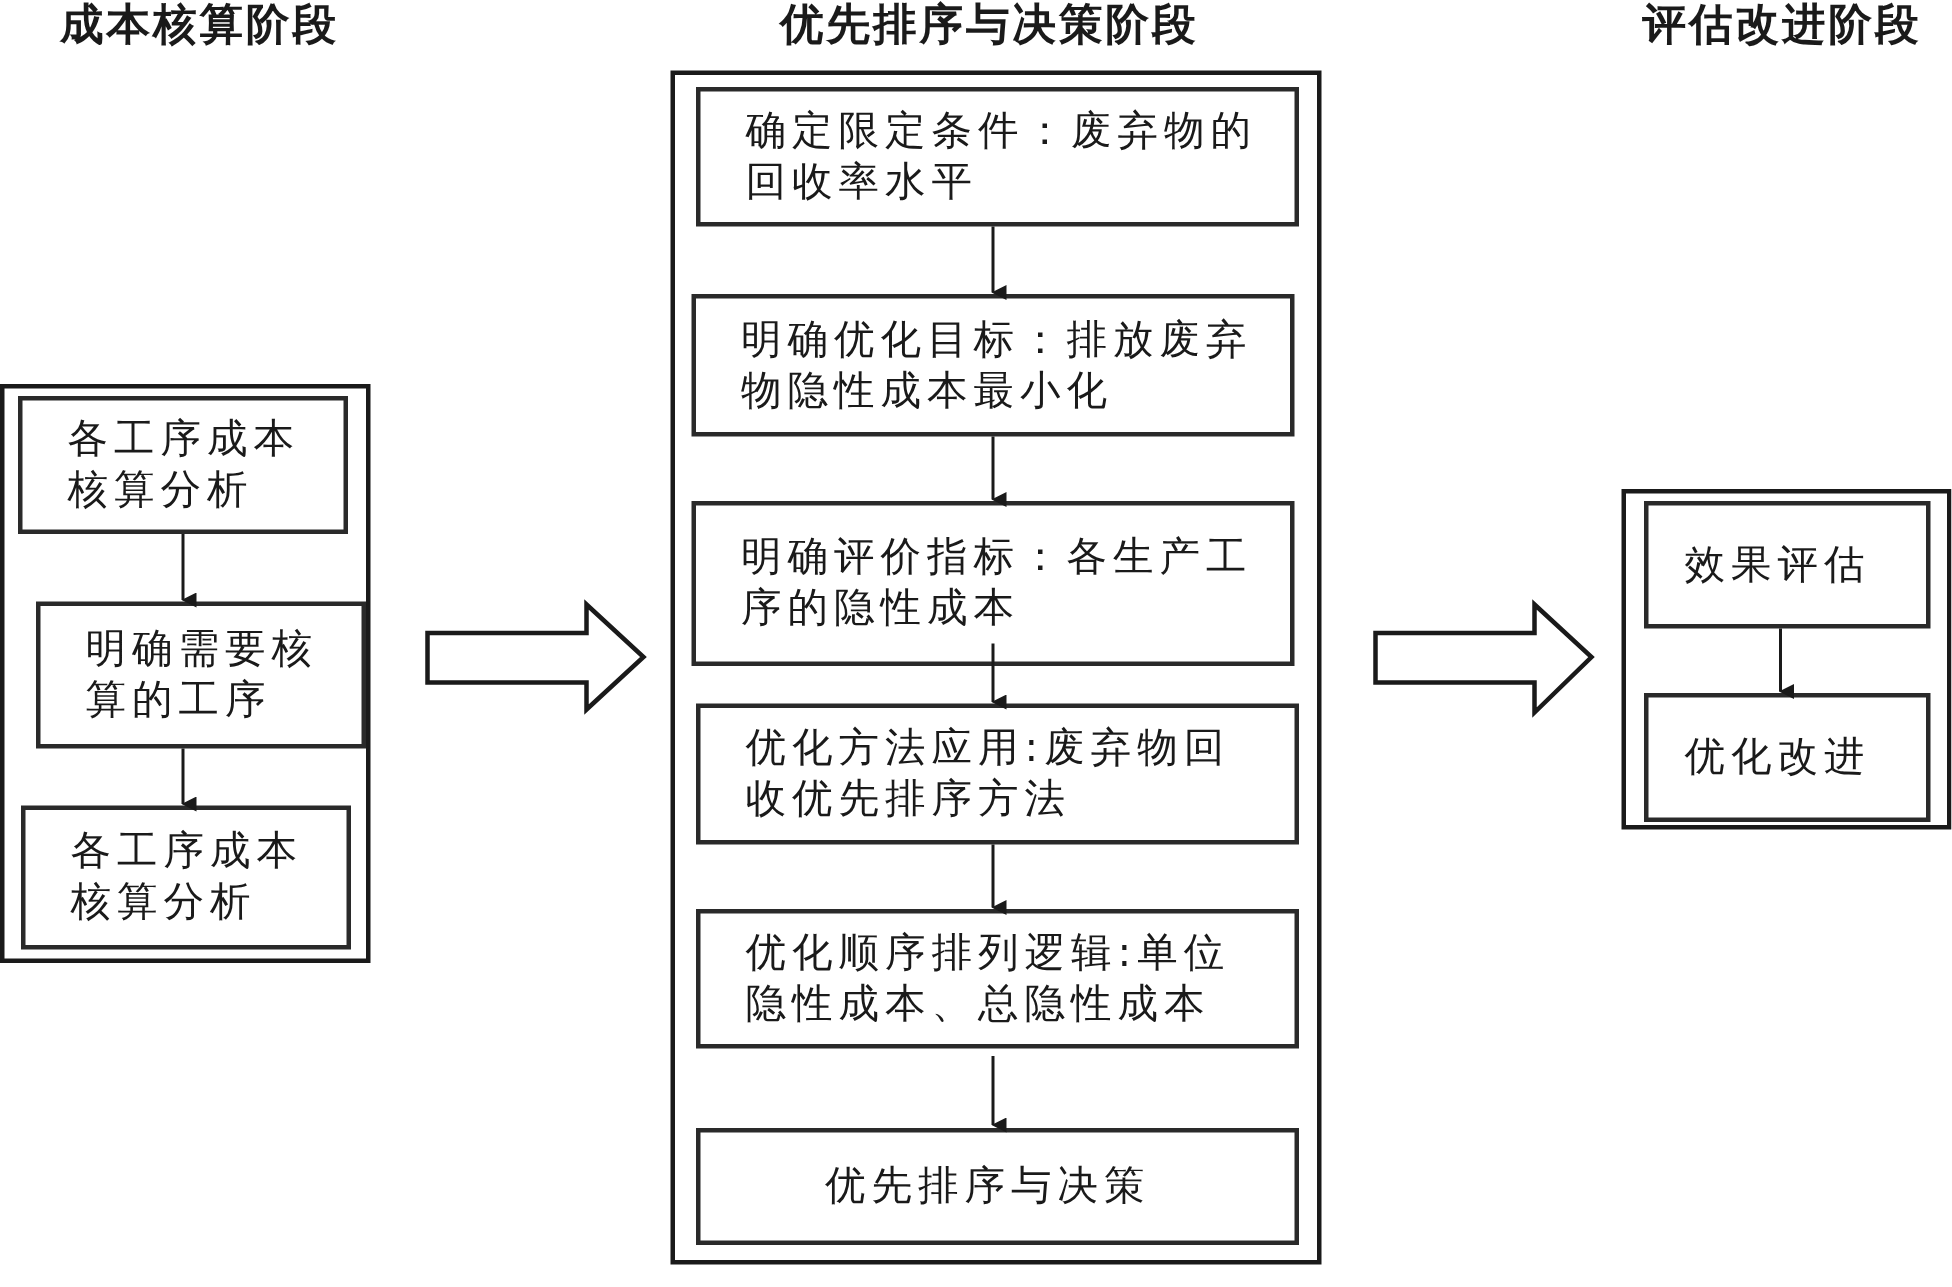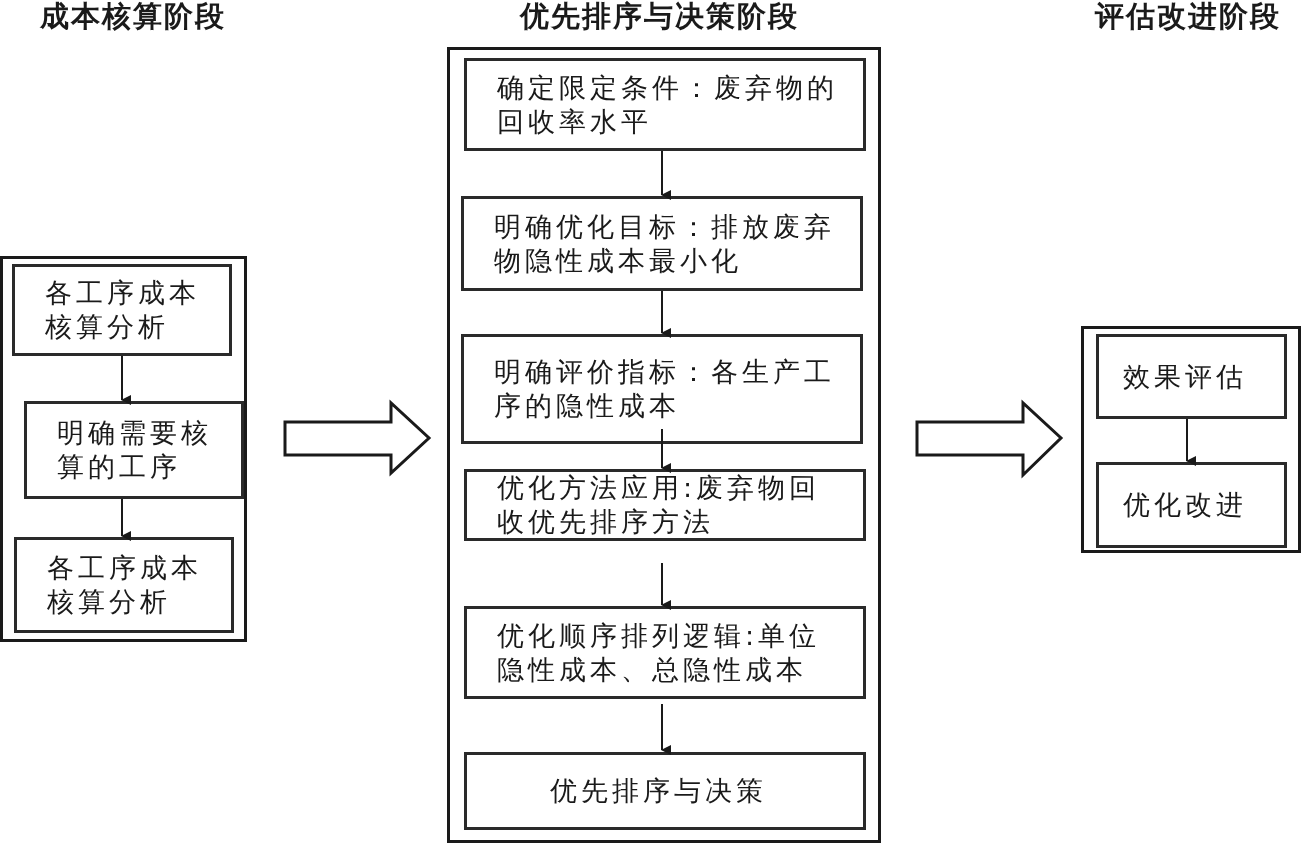--- a/index.html
+++ b/index.html
@@ -36,21 +36,21 @@
 <div class="outer" style="left:447px; top:47px; width:434px; height:796px;"></div>
 <div class="box" style="left:464px; top:58px; width:402px; height:93px;">
   <span class="txt">确定限定条件：废弃物的回收率水平</span>
 </div>
 <div class="box" style="left:461px; top:196px; width:402px; height:95px;">
   <span class="txt">明确优化目标：排放废弃物隐性成本最小化</span>
 </div>
 <div class="box" style="left:461px; top:334px; width:402px; height:110px;">
   <span class="txt">明确评价指标：各生产工序的隐性成本</span>
 </div>
-<div class="box" style="left:464px; top:469px; width:402px; height:72px;">
+<div class="box" style="left:464px; top:469px; width:402px; height:94px;">
   <span class="txt">优化方法应用:废弃物回收优先排序方法</span>
 </div>
 <div class="box" style="left:464px; top:606px; width:402px; height:93px;">
   <span class="txt">优化顺序排列逻辑:单位隐性成本、总隐性成本</span>
 </div>
 <div class="box center" style="left:464px; top:752px; width:402px; height:78px;">
   <span class="txt">优先排序与决策</span>
 </div>
 
 <div class="outer" style="left:1081px; top:326px; width:220px; height:227px;"></div>

